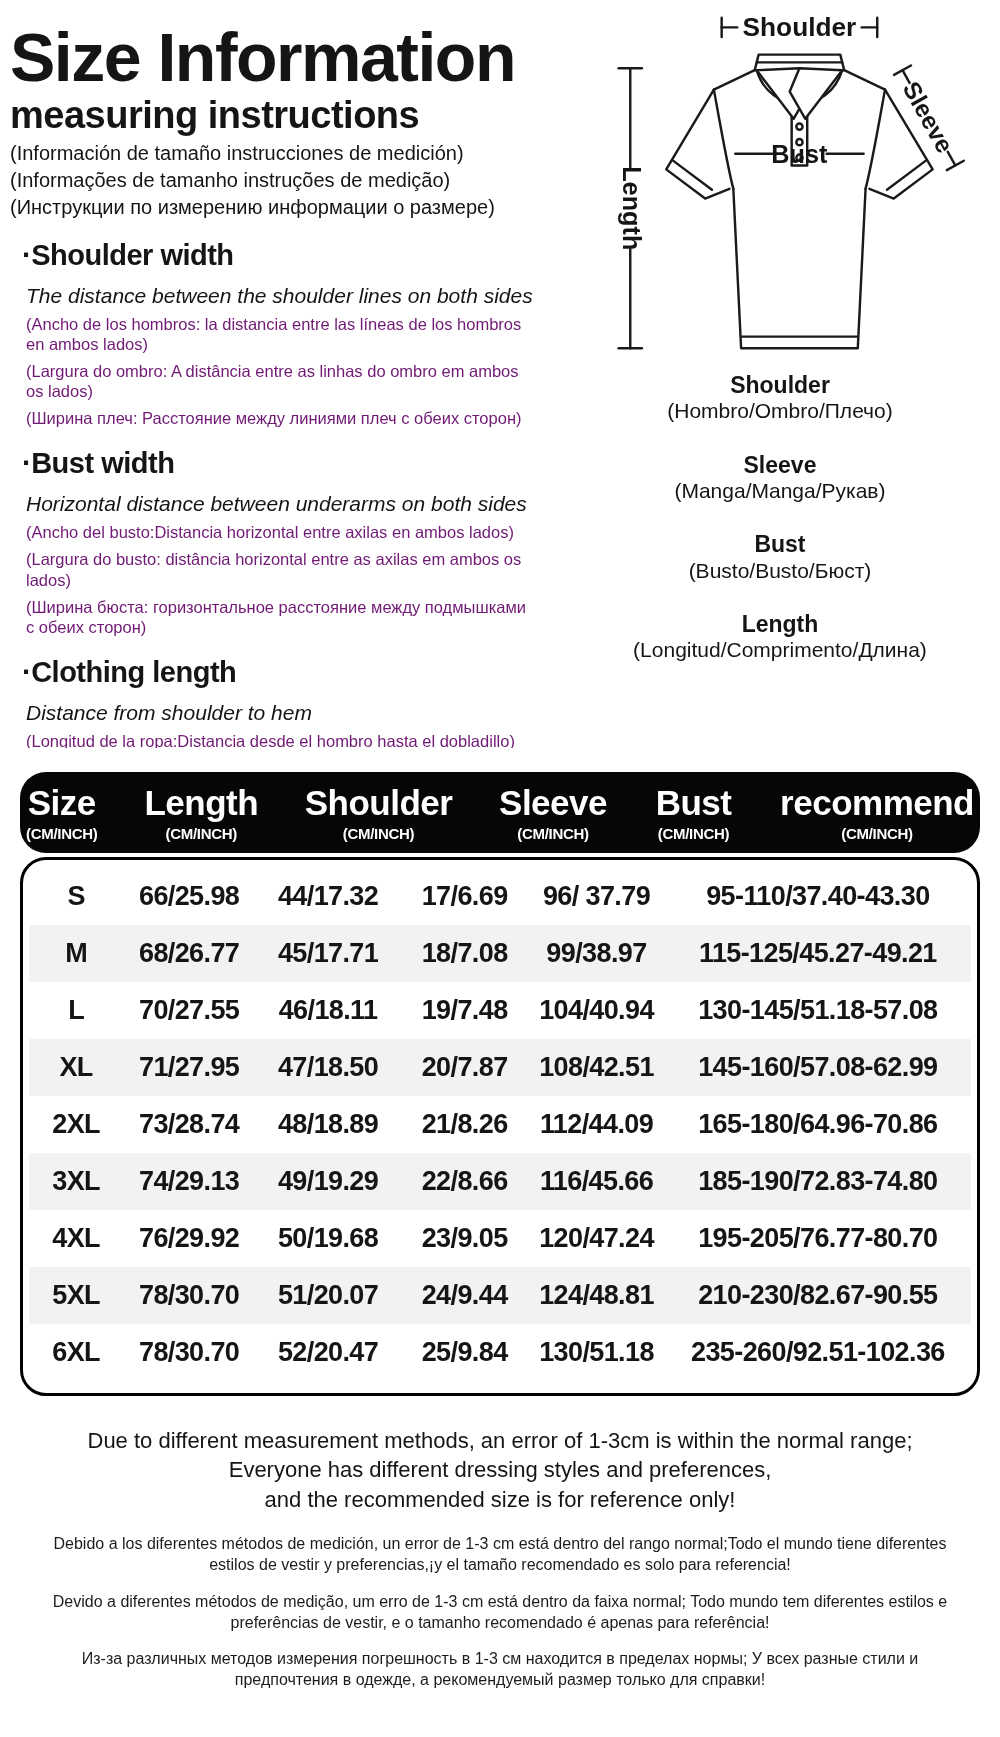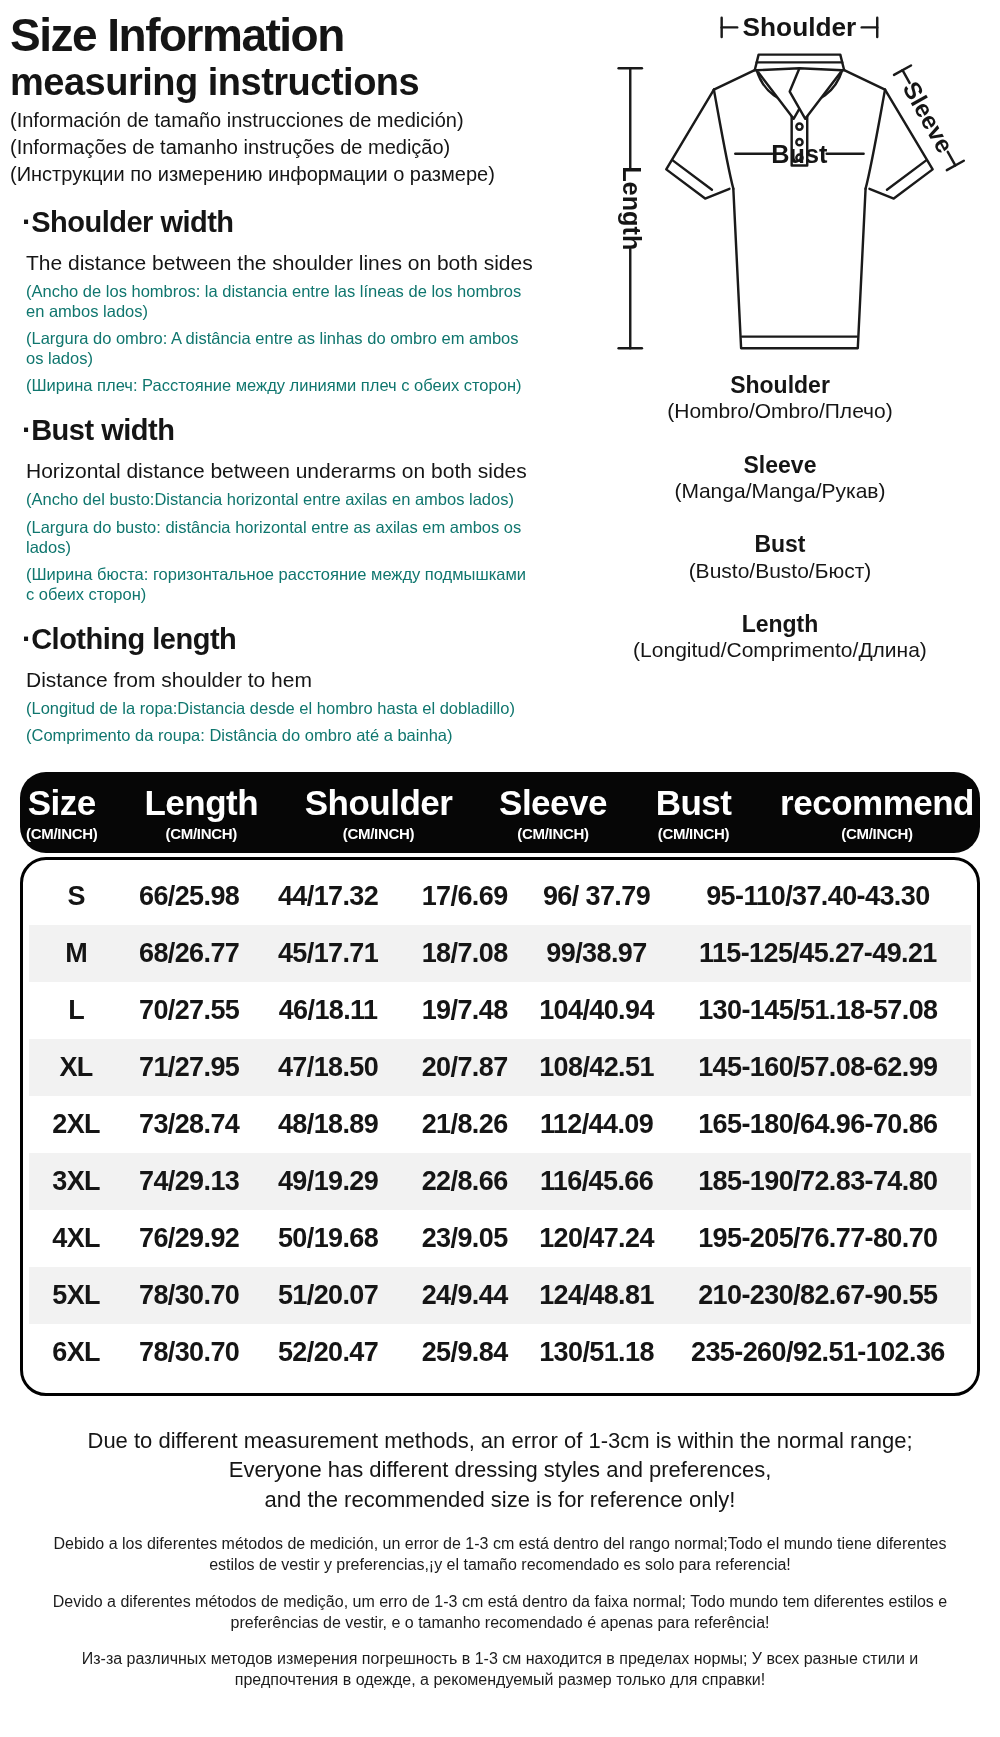--- a/index.html
+++ b/index.html
@@ -8,27 +8,27 @@
     background:#ffffff;
     color:#151515;
     font-family:"Liberation Sans","DejaVu Sans",sans-serif;
     overflow:hidden;
     -webkit-font-smoothing:antialiased;
   }
   
   .top{display:flex;height:748px;box-sizing:border-box;padding:6px 6px 0 10px;overflow:hidden;}
   .col-left{flex:0 0 552px;}
   .col-right{flex:1;display:flex;flex-direction:column;align-items:center;}
-  .page-title{font-size:46px;font-weight:bold;letter-spacing:-1.5px;line-height:1.04;margin:6px 0 0;}
+  .page-title{font-size:68px;font-weight:bold;letter-spacing:-1.5px;line-height:1.04;margin:16px 0 0;}
   .page-subtitle{font-size:38px;font-weight:bold;letter-spacing:-0.5px;line-height:1.05;margin:3px 0 4px;}
   .title-trans p{margin:0 0 1px;font-size:20px;line-height:1.3;}
   .msection{margin-top:20px;}
   .msection .mhead{font-size:29px;font-weight:bold;letter-spacing:-0.5px;margin:12px;line-height:1.1;}
-  .msection .mdesc{font-size:21px;margin:2px 0 6px 16px;line-height:1.15;}
-  .msection .mtrans{font-size:16.5px;color:#0f766e;margin:0 0 7px 16px;line-height:1.22;max-width:505px;}
+  .msection .mdesc{font-size:21px;margin:2px 0 6px 16px;line-height:1.15;font-style:italic;}
+  .msection .mtrans{font-size:16.5px;color:#701a75;margin:0 0 7px 16px;line-height:1.22;max-width:505px;}
   
   .shirt-wrap{width:436px;height:352px;}
   svg text{font-family:"Liberation Sans","DejaVu Sans",sans-serif;}
   .legend{margin-top:14px;text-align:center;}
   .legend-item{margin-bottom:28px;}
   .legend-term{font-size:23px;font-weight:bold;line-height:1.15;}
   .legend-trans{font-size:21px;line-height:1.2;}
   
   .size-table{margin:24px 20px 0;}
   .thead{background:#060606;border-radius:26px;color:#fff;display:flex;align-items:center;padding:13px 6px 11px;gap:47px;}

